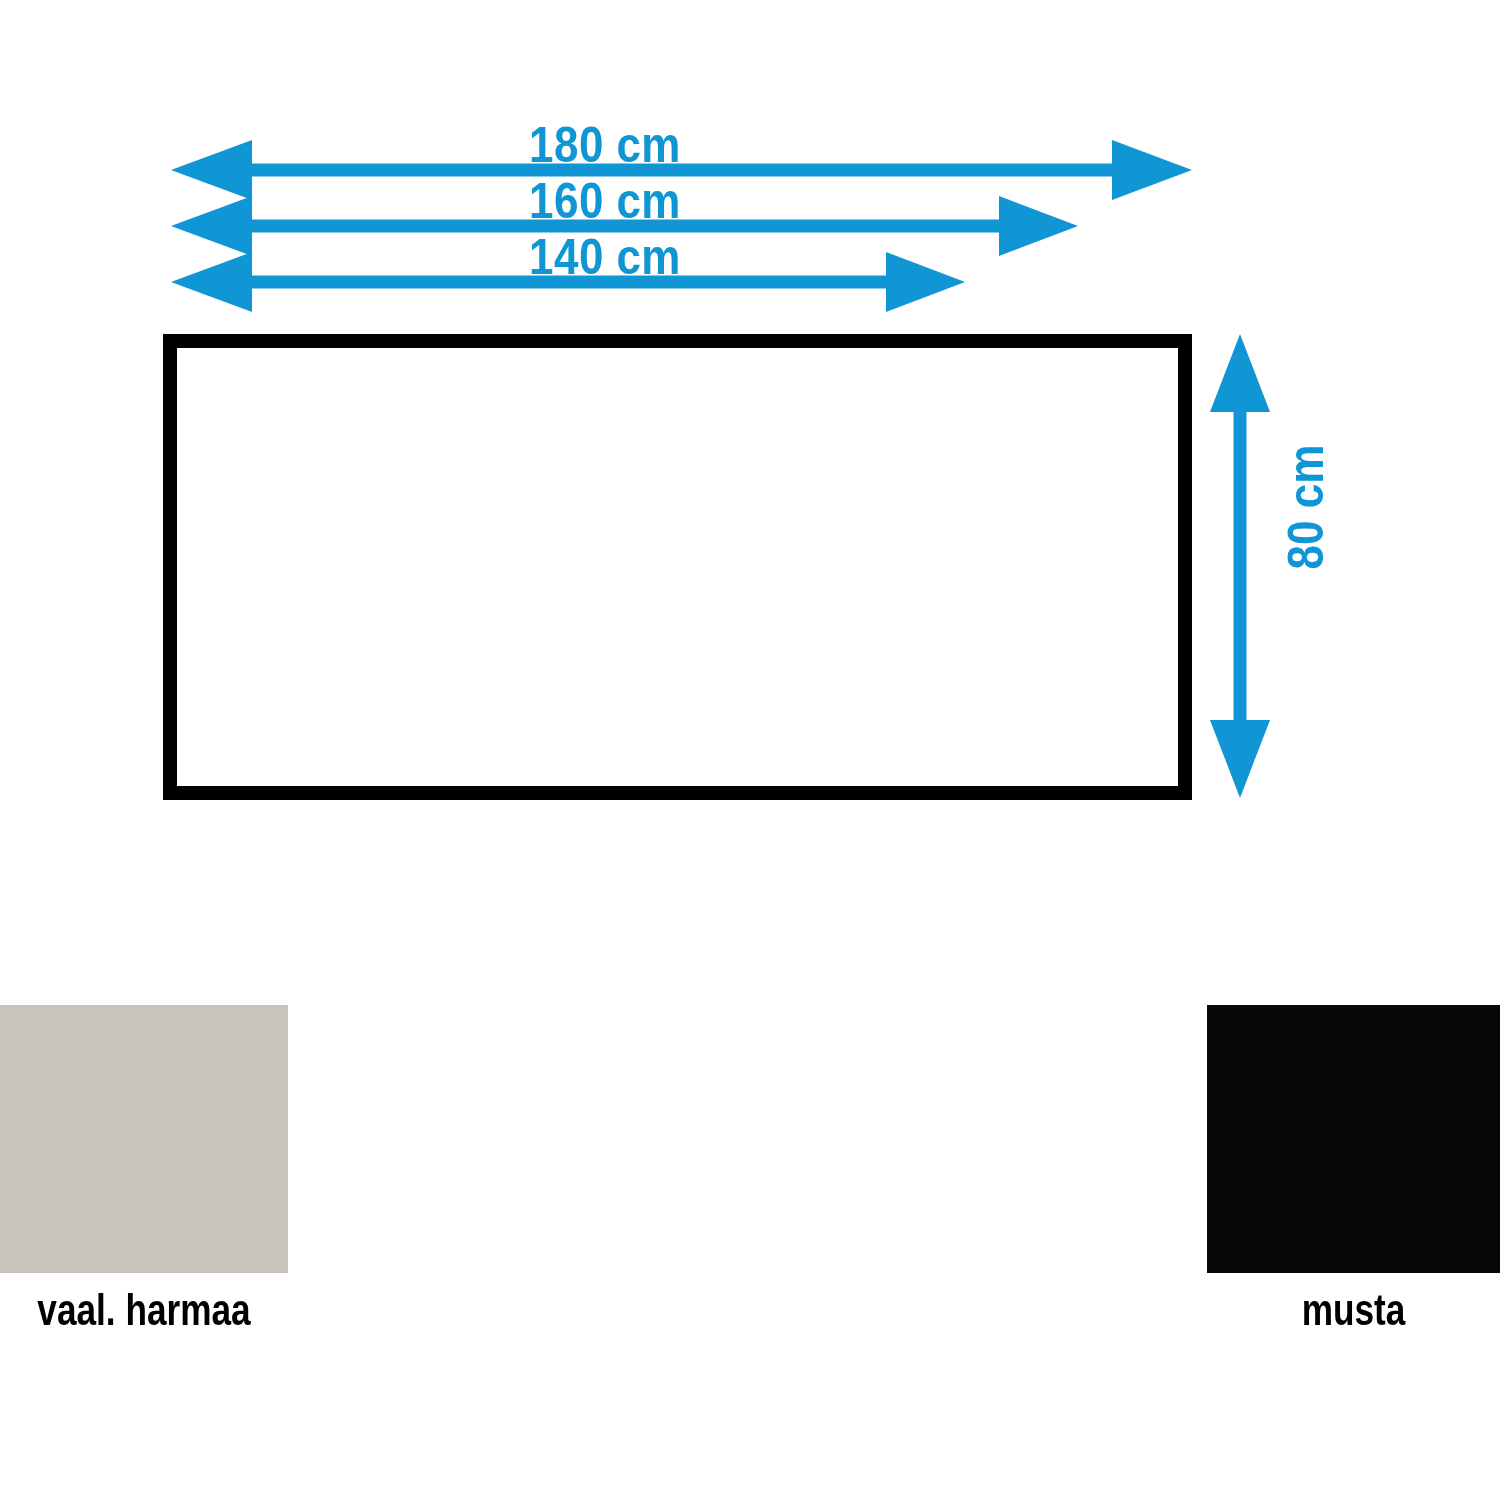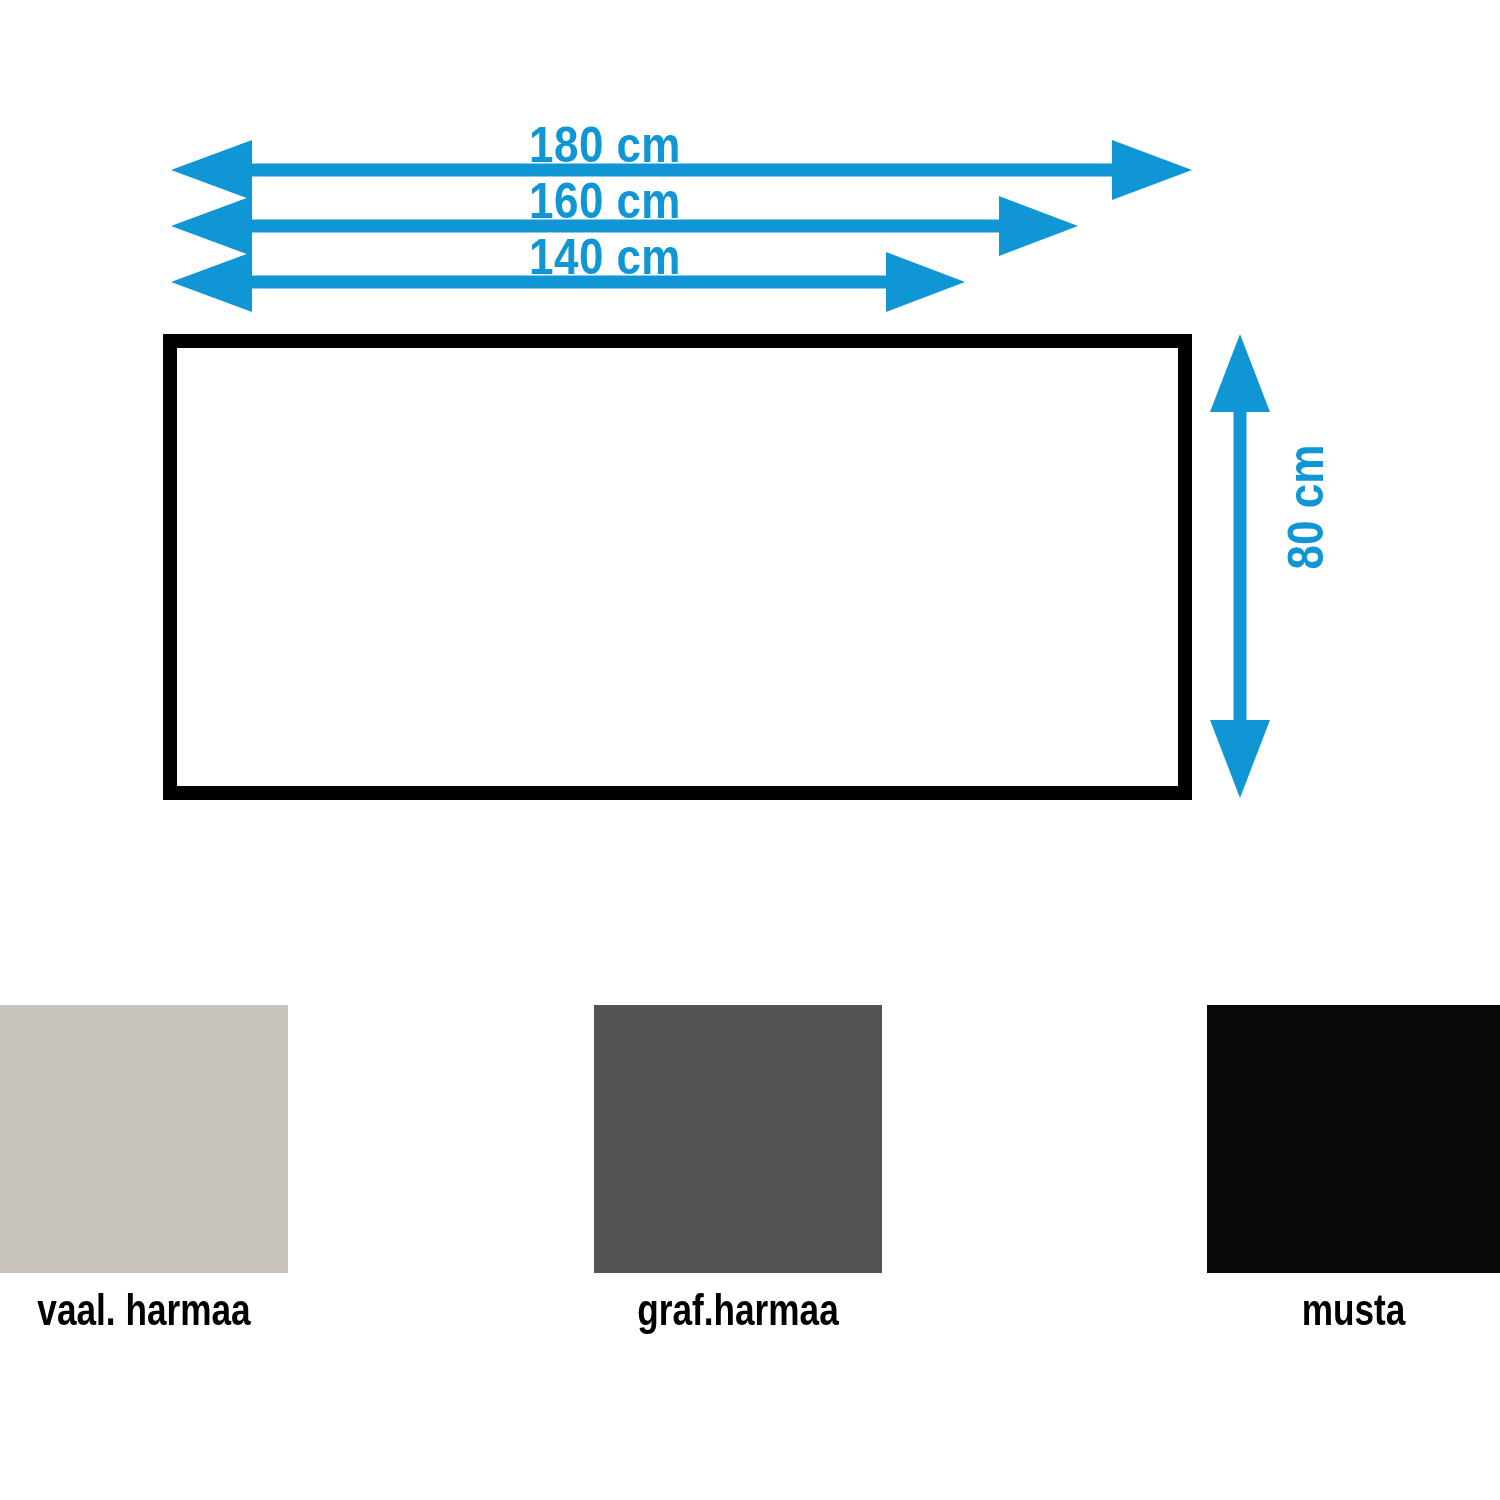--- a/index.html
+++ b/index.html
@@ -180,24 +180,20 @@
   </div>
 
   <div id="finish-row">
 
     <div class="swatch-cell" style="left:0px;">
       <div class="swatch" style="background:#c8c4bd;"></div>
       <div class="swatch-label">vaal. harmaa</div>
     </div>
 
 
-    <div class="swatch-cell" style="left:594px;">
-      <div class="swatch" style="background:#545454;"></div>
-      <div class="swatch-label">graf.harmaa</div>
-    </div>
 
 
     <div class="swatch-cell" style="left:1207px;">
       <div class="swatch" style="background:#080808; width:293px;"></div>
       <div class="swatch-label" style="width:293px;">musta</div>
     </div>
 
   </div>
 </div>
 

